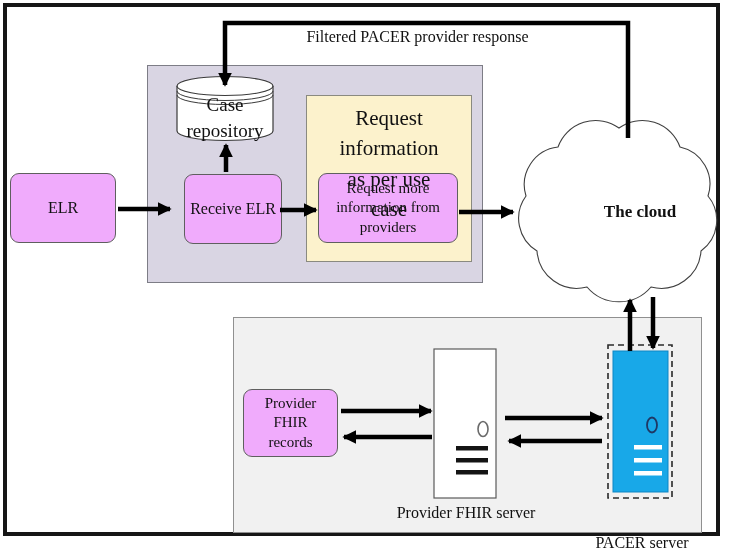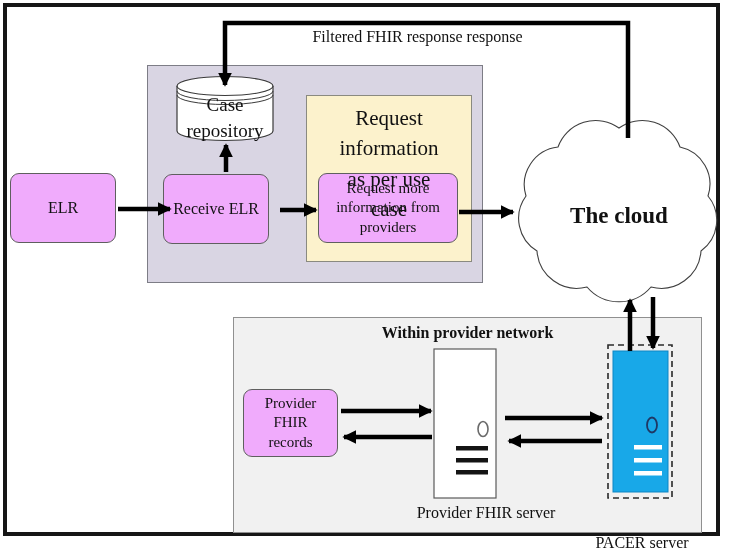--- a/index.html
+++ b/index.html
@@ -9,33 +9,33 @@
   .abs{position:absolute;box-sizing:border-box;}
   .layer{position:absolute;left:0;top:0;pointer-events:none;}
   
   .hd-box{left:147px;top:65px;width:336px;height:218px;background:#d9d5e3;border:1px solid #7d7d86;}
   .yellow-box{left:306px;top:95px;width:166px;height:167px;background:#fcf2cc;border:1px solid #8a8a80;}
   .net-box{left:233px;top:317px;width:469px;height:216px;background:#f1f1f1;border:1px solid #909090;}
   
   .node{background:#f0abfc;border:1px solid #5f5f5f;border-radius:9px;display:flex;
         align-items:center;justify-content:center;text-align:center;font-size:16px;line-height:1.3;}
   .elr-box{left:10px;top:173px;width:106px;height:70px;}
-  .receive-box{left:163px;top:174px;width:106px;height:70px;}
+  .receive-box{left:184px;top:174px;width:98px;height:70px;}
   .reqmore-box{left:318px;top:173px;width:140px;height:70px;font-size:15px;padding:2px 6px;}
   .records-box{left:243px;top:389px;width:95px;height:68px;font-size:15px;padding:2px 20px;}
   
   .lbl{position:absolute;text-align:center;font-size:16px;line-height:1.3;}
   .bold{font-weight:bold;}
   .filtered-lbl{left:300px;top:27px;width:235px;}
   .case-lbl{left:179px;top:92px;width:92px;font-size:19px;line-height:1.35;}
   .reqinfo-lbl{left:333px;top:103px;width:112px;font-size:21px;line-height:1.45;}
   .hd-lbl{left:147px;top:261px;width:336px;font-size:16px;}
-  .cloud-lbl{left:559px;top:201px;width:120px;font-size:23px;}
+  .cloud-lbl{left:580px;top:201px;width:120px;font-size:17px;}
   .net-lbl{left:233px;top:323px;width:469px;font-size:16px;}
-  .fhirsrv-lbl{left:394px;top:503px;width:144px;margin-left:20px;}
+  .fhirsrv-lbl{left:394px;top:503px;width:144px;}
   .pacer-lbl{left:583px;top:503px;width:118px;margin-top:30px;}
 </style>
 </head>
 <body>
 
 <div class="canvas">
 
   <div class="frame abs"></div>
 
   <div class="abs hd-box"></div>
@@ -98,21 +98,20 @@
       <line x1="459" y1="212" x2="513" y2="212" marker-end="url(#ah)"></line>
       <line x1="630" y1="351" x2="630" y2="300" marker-end="url(#ah)"></line>
       <line x1="653" y1="297" x2="653" y2="348" marker-end="url(#ah)"></line>
       <line x1="341" y1="411" x2="431" y2="411" marker-end="url(#ah)"></line>
       <line x1="432" y1="437" x2="344" y2="437" marker-end="url(#ah)"></line>
       <line x1="505" y1="418" x2="602" y2="418" marker-end="url(#ah)"></line>
       <line x1="602" y1="441" x2="509" y2="441" marker-end="url(#ah)"></line>
     </g>
   </svg>
 
-  <div class="lbl filtered-lbl">Filtered FHIR response response</div>
+  <div class="lbl filtered-lbl">Filtered PACER provider response</div>
   <div class="lbl case-lbl">Case repository</div>
   <div class="lbl reqinfo-lbl">Request information as per use case</div>
   <div class="lbl bold cloud-lbl">The cloud</div>
-  <div class="lbl bold net-lbl">Within provider network</div>
   <div class="lbl fhirsrv-lbl">Provider FHIR server</div>
   <div class="lbl pacer-lbl">PACER server</div>
 
 </div>
 
 </body></html>

